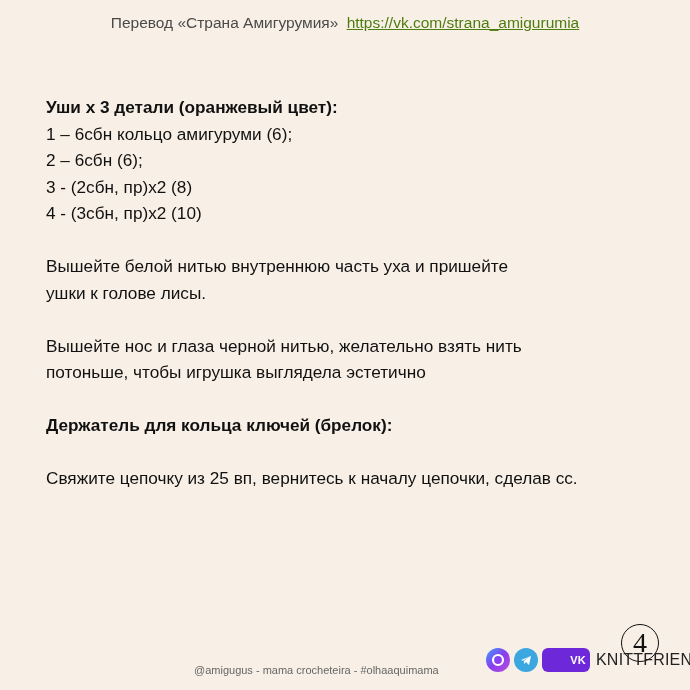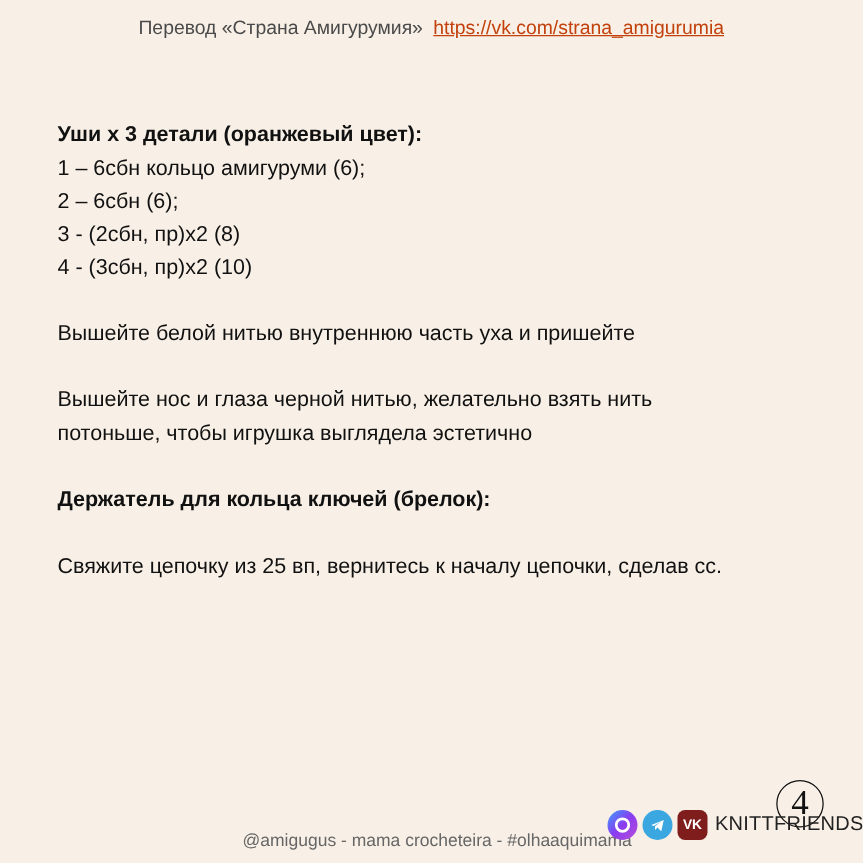--- a/index.html
+++ b/index.html
@@ -7,44 +7,44 @@
       width: 690px; height: 690px; overflow: hidden;
       background: #f8f0e6;
       position: relative;
       font-family: "Liberation Sans", "DejaVu Sans", sans-serif;
       color: #111;
     }
     .header {
       position: absolute; top: 14px; left: 0; width: 690px;
       text-align: center; font-size: 15.5px; color: #4a4a4a;
     }
-    .header a { color: #c2410c; text-decoration: underline; margin-left: 4px; }
+    .header a { color: #4d7c0f; text-decoration: underline; margin-left: 4px; }
     .content {
       position: absolute; left: 46px; top: 94px; width: 640px;
       font-size: 17.2px; line-height: 26.5px;
     }
     .content .h { font-weight: bold; }
     .content .line { white-space: nowrap; }
     .gap { height: 26.5px; }
     .footer-credit {
       position: absolute; left: 194px; top: 664px;
-      font-size: 14px; color: #666;
+      font-size: 11px; color: #666;
     }
     .social {
       position: absolute; left: 486px; top: 648px;
       display: flex; align-items: center; gap: 4px;
     }
     .ico {
       width: 24px; height: 24px; border-radius: 50%;
       display: flex; align-items: center; justify-content: center;
       color: #fff; font-size: 12px; font-weight: bold;
     }
     .ico.max { background: linear-gradient(135deg,#3aa0ff,#8a3cf0,#b84fd8); }
     .ico.tg { background: #3aa7e0; }
-    .ico.vk { background: #7f1d1d; border-radius: 6px; font-size: 11px; }
+    .ico.vk { background: #6d28d9; border-radius: 6px; font-size: 11px; padding-left: 24px; }
     .brand { font-size: 16px; color: #222; margin-left: 2px; letter-spacing: 0.2px; }
     .pagenum {
       position: absolute; left: 621px; top: 624px;
       width: 36px; height: 36px; border: 1.6px solid #111; border-radius: 50%;
       display: flex; align-items: center; justify-content: center;
       font-family: "Liberation Serif", serif; font-size: 28px; line-height: 1;
       background: transparent;
     }
   </style>
 </head>
@@ -56,20 +56,21 @@
 </div>
 
 <div class="content">
   <div class="line h">Уши х 3 детали (оранжевый цвет):</div>
   <div class="line">1 – 6сбн кольцо амигуруми (6);</div>
   <div class="line">2 – 6сбн (6);</div>
   <div class="line">3 - (2сбн, пр)х2 (8)</div>
   <div class="line">4 - (3сбн, пр)х2 (10)</div>
   <div class="gap"></div>
   <div class="line">Вышейте белой нитью внутреннюю часть уха и пришейте</div>
+  <div class="line">ушки к голове лисы.</div>
   <div class="gap"></div>
   <div class="line">Вышейте нос и глаза черной нитью, желательно взять нить</div>
   <div class="line">потоньше, чтобы игрушка выглядела эстетично</div>
   <div class="gap"></div>
   <div class="line h">Держатель для кольца ключей (брелок):</div>
   <div class="gap"></div>
   <div class="line">Свяжите цепочку из 25 вп, вернитесь к началу цепочки, сделав сс.</div>
 </div>
 
 <div class="footer-credit">@amigugus - mama crocheteira - #olhaaquimama</div>

